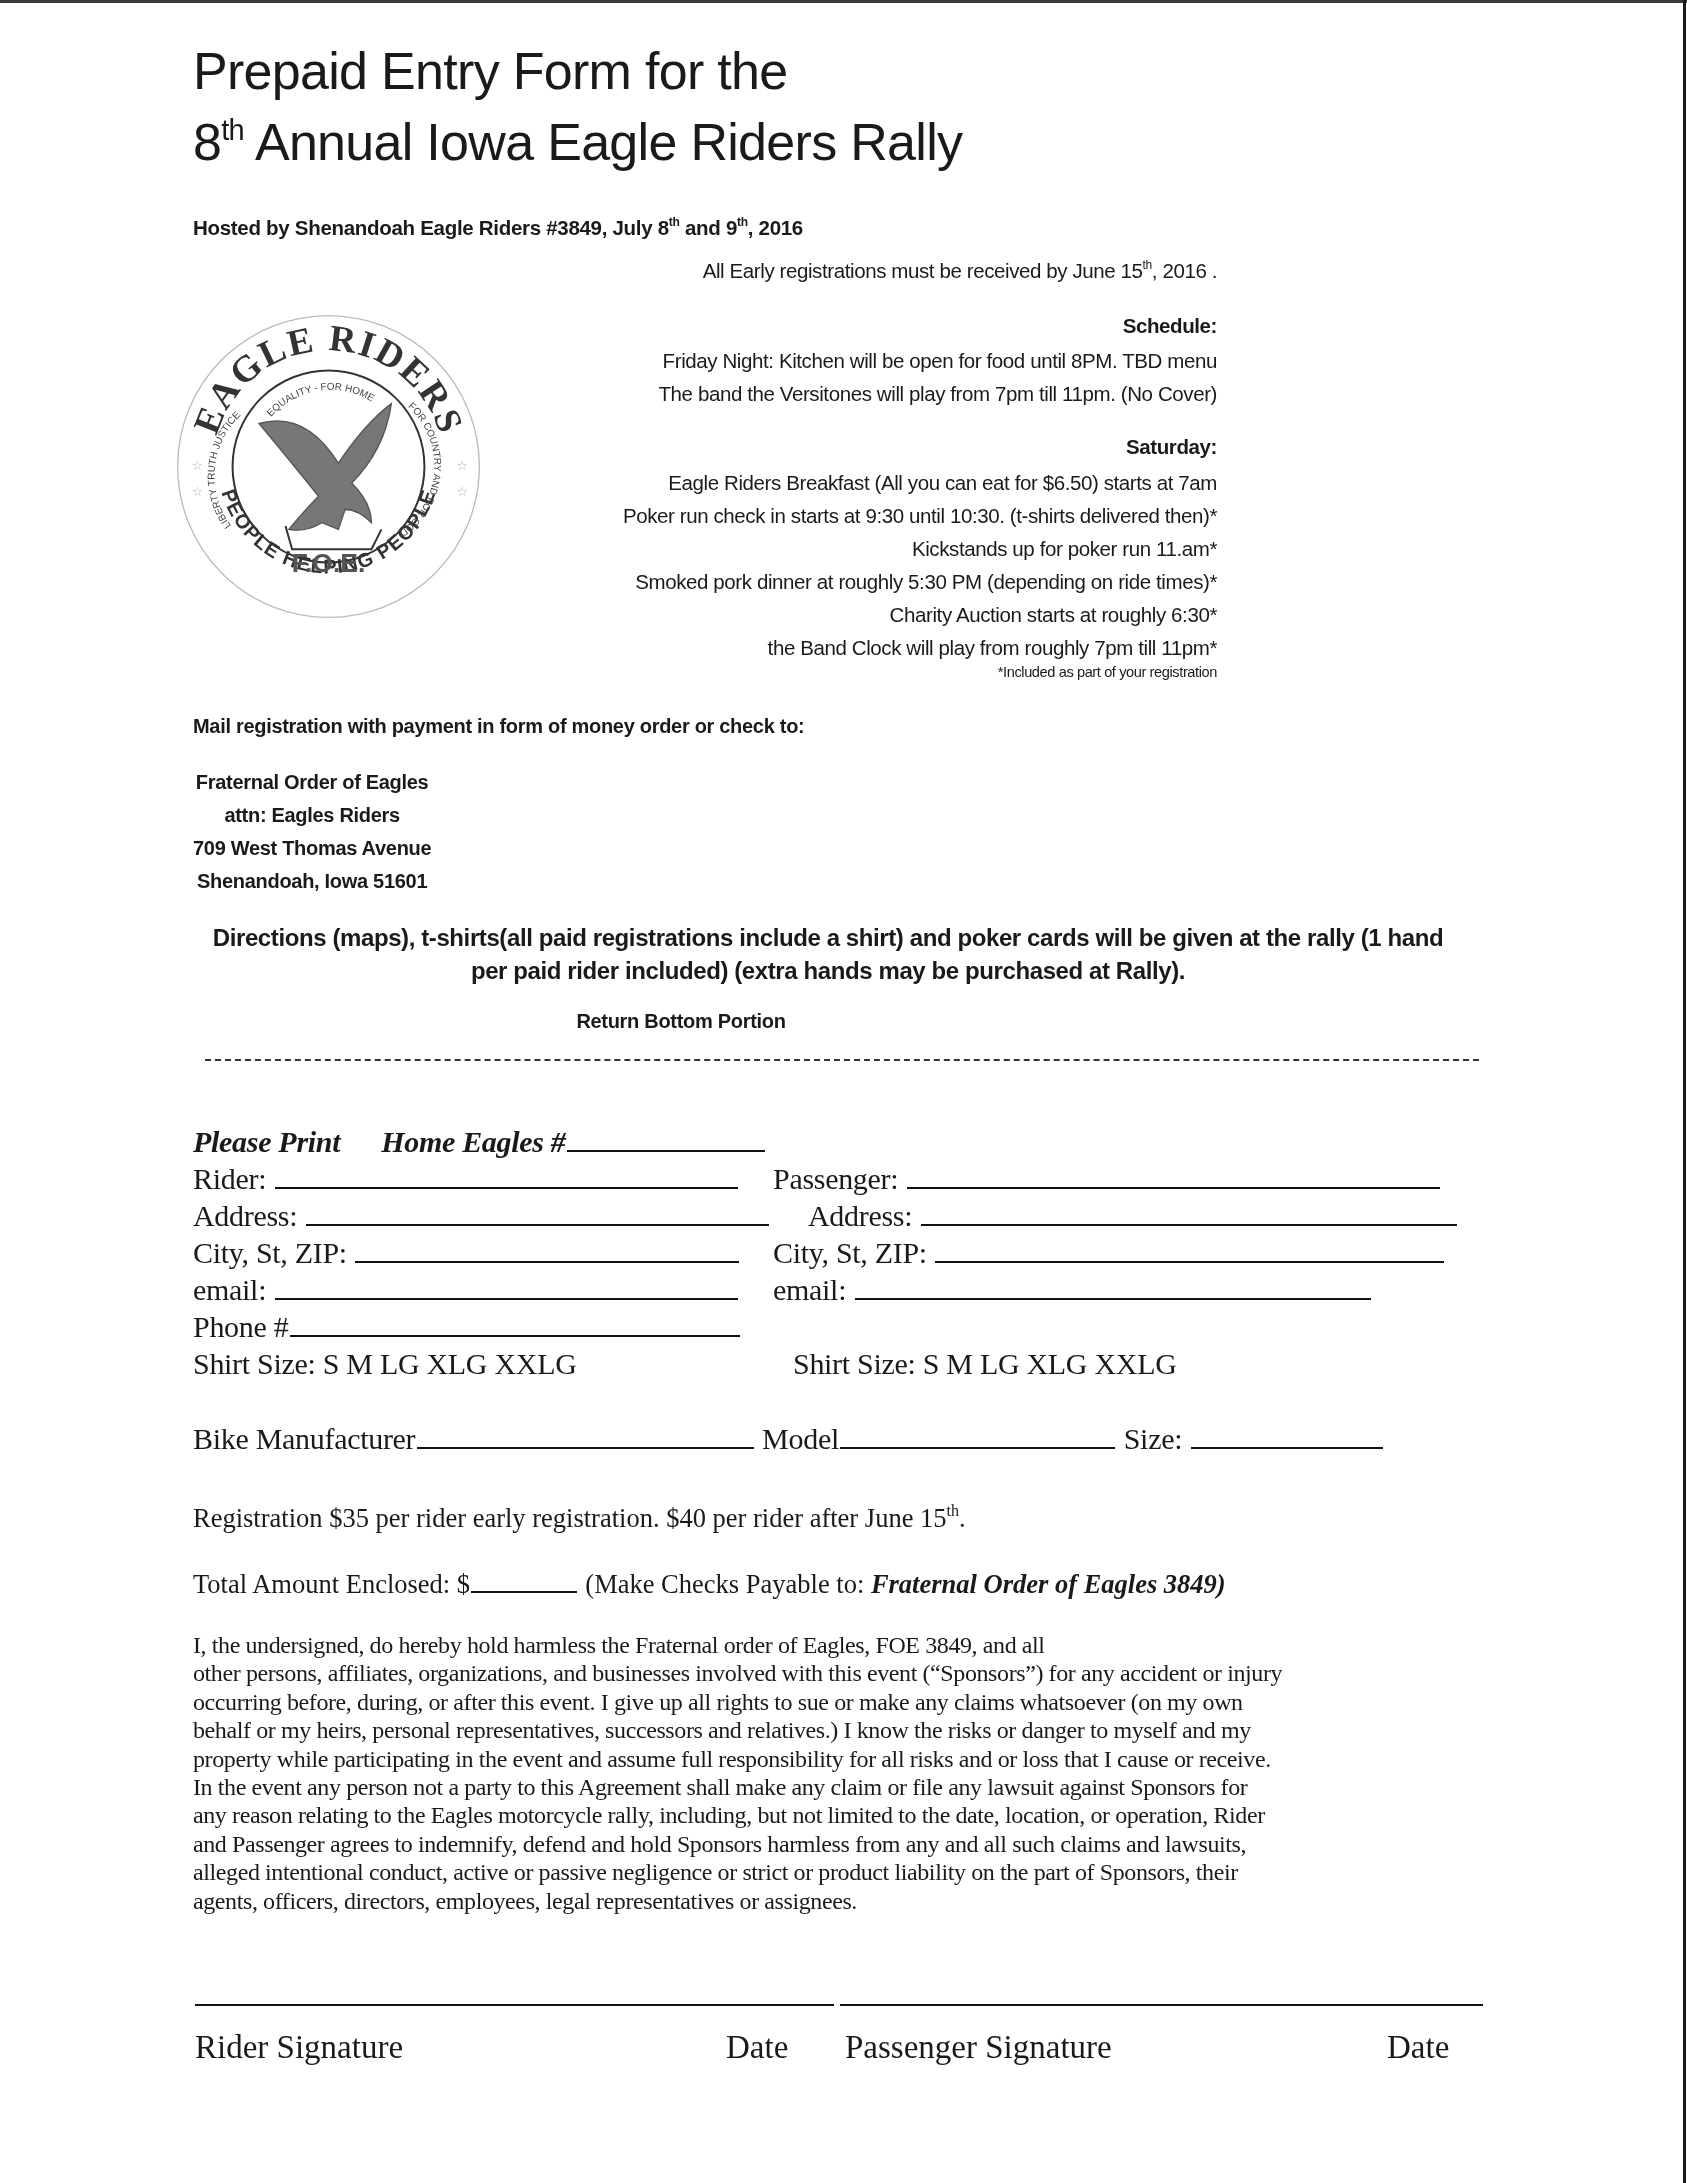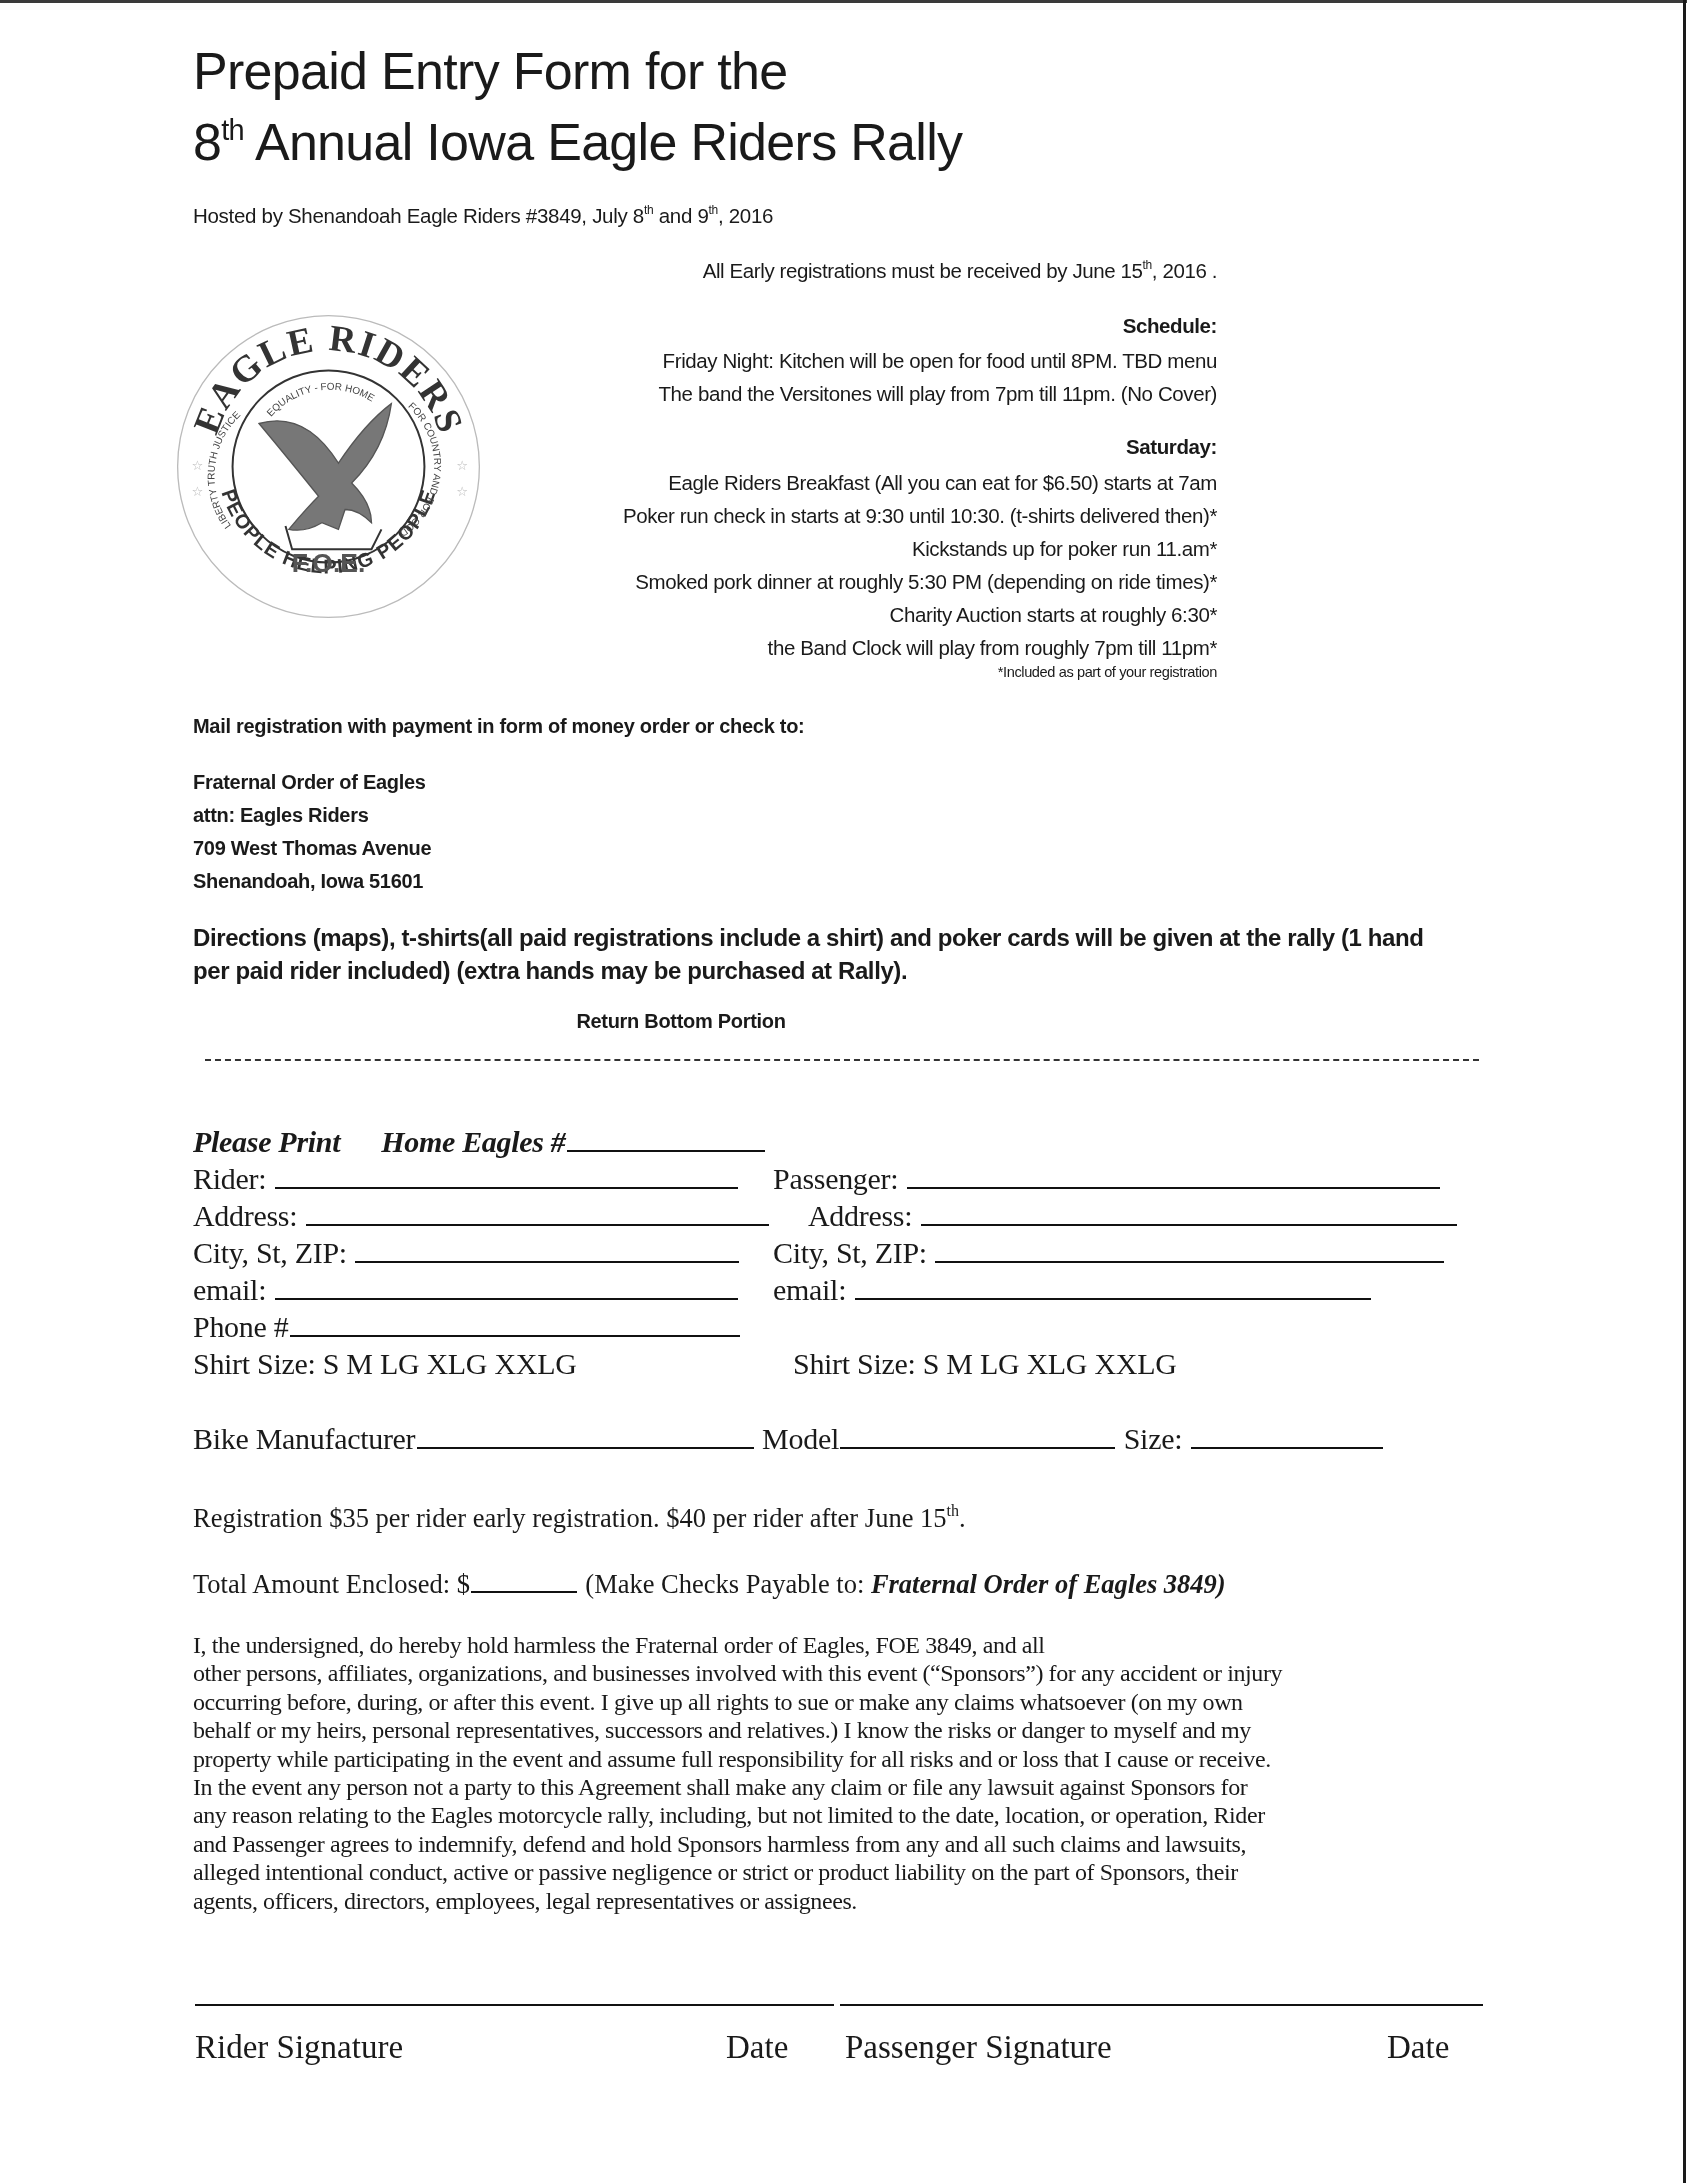--- a/index.html
+++ b/index.html
@@ -3,30 +3,30 @@
 <meta charset="utf-8">
 <style>
   html, body { margin: 0; padding: 0; background: #ffffff; }
   body {
     width: 1687px; height: 2183px; position: relative; overflow: hidden;
     color: #1a1a1a;
   }
   .scan-top { position: absolute; left: 0; top: 0; width: 1687px; height: 2.6px; background: #3a3a3a; }
   .scan-right { position: absolute; right: 1.3px; top: 0; width: 2.6px; height: 2183px; background: #1a1a1a; }
 
-  .sans { font-family: "Liberation Sans", sans-serif; }
+  .sans { font-family: "Liberation Sans", sans-serif; text-align: center; }
   .serif { font-family: "Liberation Serif", serif; }
 
   .abs { position: absolute; }
 
   
   .title1 { left: 193px; top: 41px; font-size: 52px; letter-spacing: -0.7px; }
   .title2 { left: 193px; top: 112px; font-size: 52px; letter-spacing: -0.7px; }
   .title2 sup { font-size: 29px; vertical-align: 20px; line-height: 0; }
-  .hosted { left: 193px; top: 204px; font-size: 20.5px; font-weight: normal; letter-spacing: -0.3px; }
+  .hosted { left: 193px; top: 216px; font-size: 20.5px; font-weight: bold; letter-spacing: -0.3px; }
   .hosted sup { font-size: 12px; vertical-align: 9.3px; line-height: 0; }
 
   .center-col { left: 463px; width: 754px; text-align: right; font-size: 20.5px; letter-spacing: -0.4px; }
   .deadline { top: 259px; }
   .deadline sup { font-size: 12px; vertical-align: 8.6px; line-height: 0; }
   .sched-head { top: 314px; font-weight: bold; }
   .sched-line { line-height: 33px; }
   .friday { top: 344px; }
   .sat-head { top: 435px; font-weight: bold; }
   .saturday { top: 466px; }

